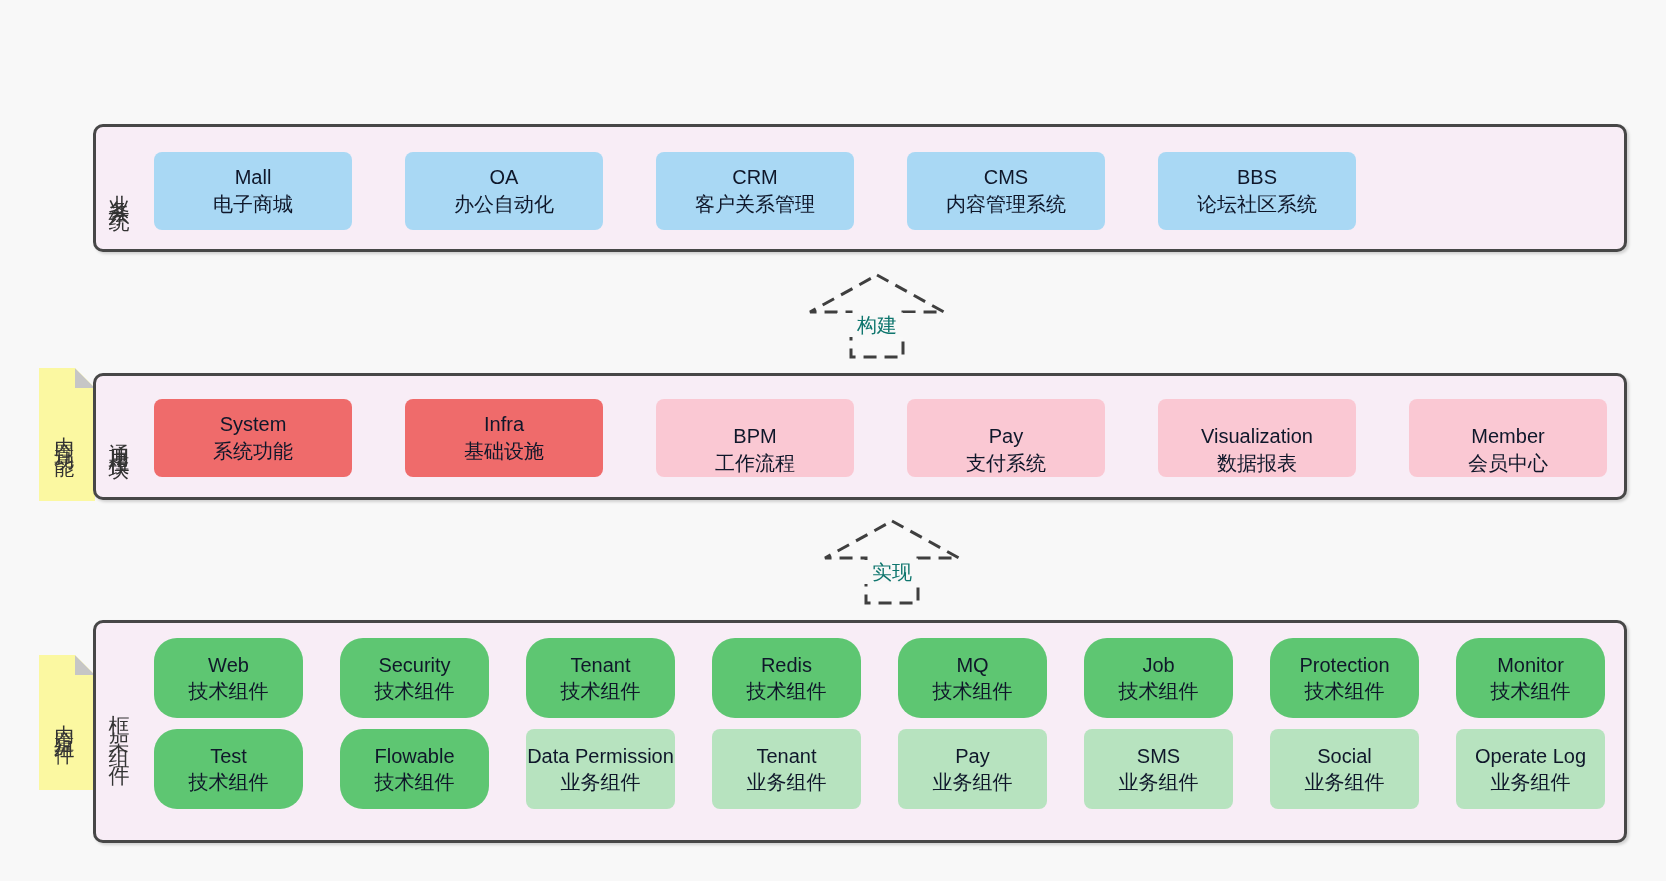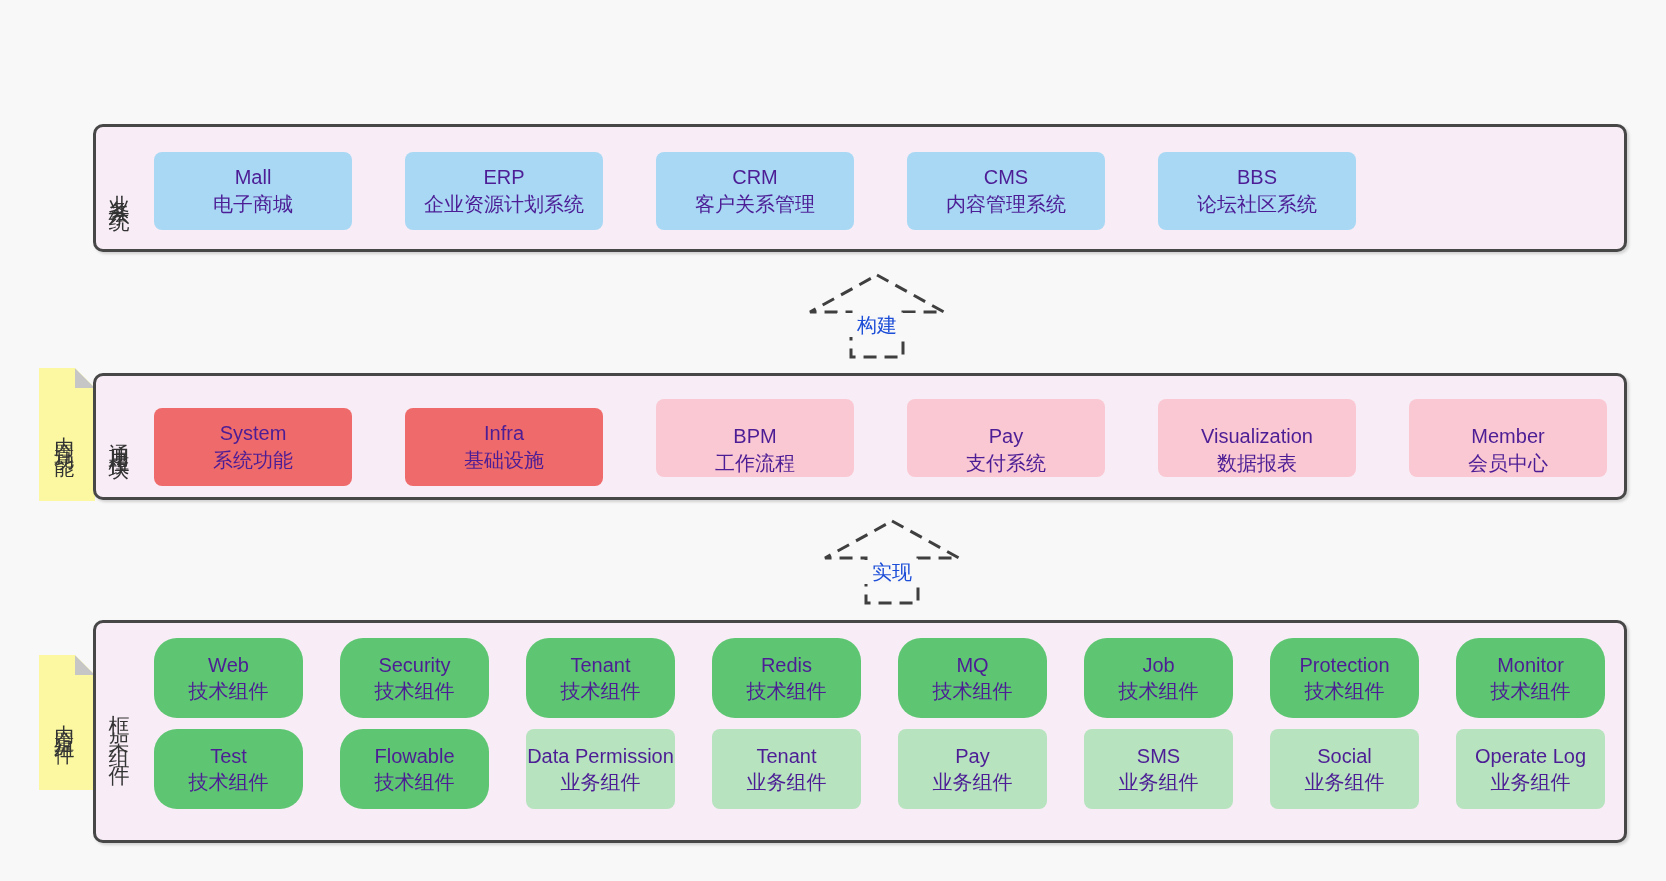--- a/index.html
+++ b/index.html
@@ -23,26 +23,26 @@
     font-size:21px;letter-spacing:5px;color:#333;white-space:nowrap;line-height:1;
   }
   .vlabel.wide{letter-spacing:17px;}
   
   .boxrow{position:absolute;left:0;display:flex;padding-left:58px;gap:53px;}
   .boxrow6{top:0;}
   .boxrow8{gap:37px;}
   .box{
     box-sizing:border-box;border-radius:8px;
     display:flex;flex-direction:column;align-items:center;justify-content:center;
-    text-align:center;font-size:20px;line-height:27px;color:#4c1d95;
+    text-align:center;font-size:20px;line-height:27px;color:#0f172a;
   }
   .box6{width:198px;height:78px;}
   .box8{width:149px;height:80px;line-height:26px;}
   .b-blue{background:#a9d8f4;}
-  .b-red{background:#ef6b6b;margin-top:9px;}
+  .b-red{background:#ef6b6b;}
   .b-pink{background:#fac8d3;justify-content:flex-end;}
   .b-green{background:#5ec672;border-radius:23px;}
   .b-lgreen{background:#b7e3bf;}
   .row-top{top:25px;}
   .row-mid{top:23px;}
   .row-c1{top:15px;}
   .row-c2{top:106px;}
   
   .sticky{
     position:absolute;left:39px;width:56px;background:#fbf8a1;
@@ -55,21 +55,21 @@
   .sticky .stext{
     position:absolute;left:46%;top:50%;transform:translate(-50%,-50%);
     writing-mode:vertical-rl;text-orientation:upright;
     font-size:20px;letter-spacing:7px;color:#333;white-space:nowrap;line-height:1;
   }
   .sticky-modules{top:368px;height:133px;}
   .sticky-components{top:655px;height:135px;}
   
   .arrow{position:absolute;}
   .arrow-label{
-    position:absolute;width:80px;text-align:center;font-size:20px;color:#1d4ed8;
+    position:absolute;width:80px;text-align:center;font-size:20px;color:#0f766e;
     background:#f8f8f8;line-height:24px;
   }
 </style>
 </head>
 <body>
 
 <div id="stage">
 
   <div class="sticky sticky-modules">
     <span class="fold"></span>
@@ -82,22 +82,22 @@
   </div>
 
   <div class="panel panel-business">
     <div class="vlabel">业务系统</div>
     <div class="boxrow boxrow6 row-top">
       <div class="box box6 b-blue">
         <div>Mall</div>
         <div>电子商城</div>
       </div>
       <div class="box box6 b-blue">
-        <div>ERP</div>
-        <div>企业资源计划系统</div>
+        <div>OA</div>
+        <div>办公自动化</div>
       </div>
       <div class="box box6 b-blue">
         <div>CRM</div>
         <div>客户关系管理</div>
       </div>
       <div class="box box6 b-blue">
         <div>CMS</div>
         <div>内容管理系统</div>
       </div>
       <div class="box box6 b-blue">

